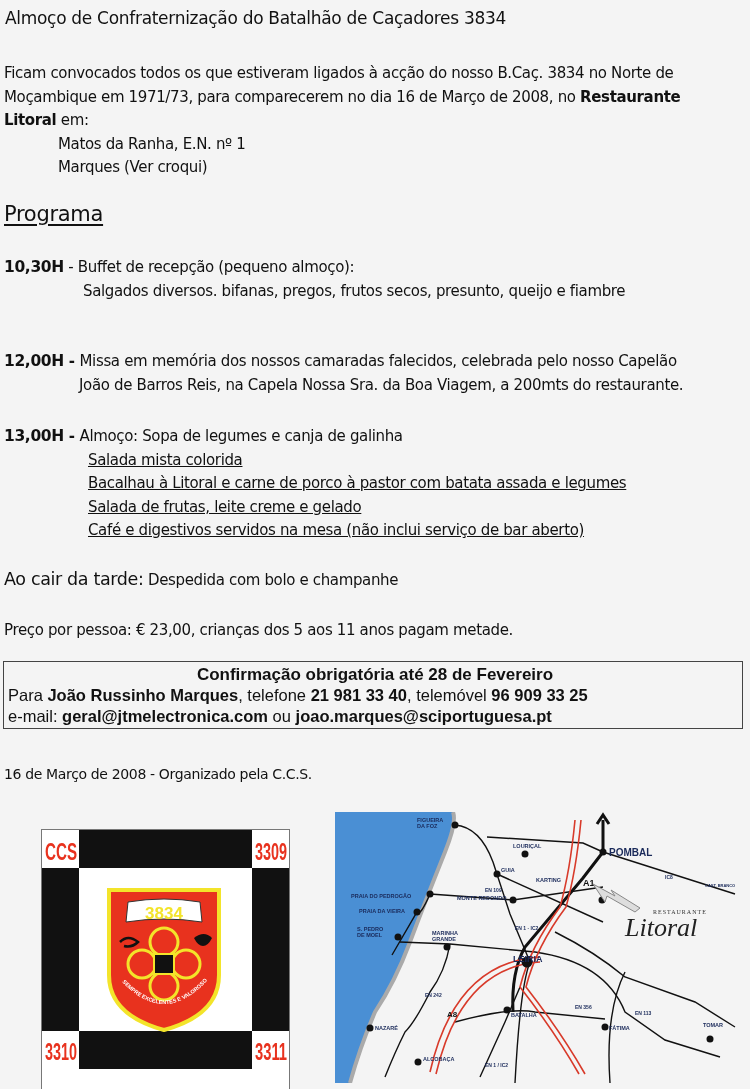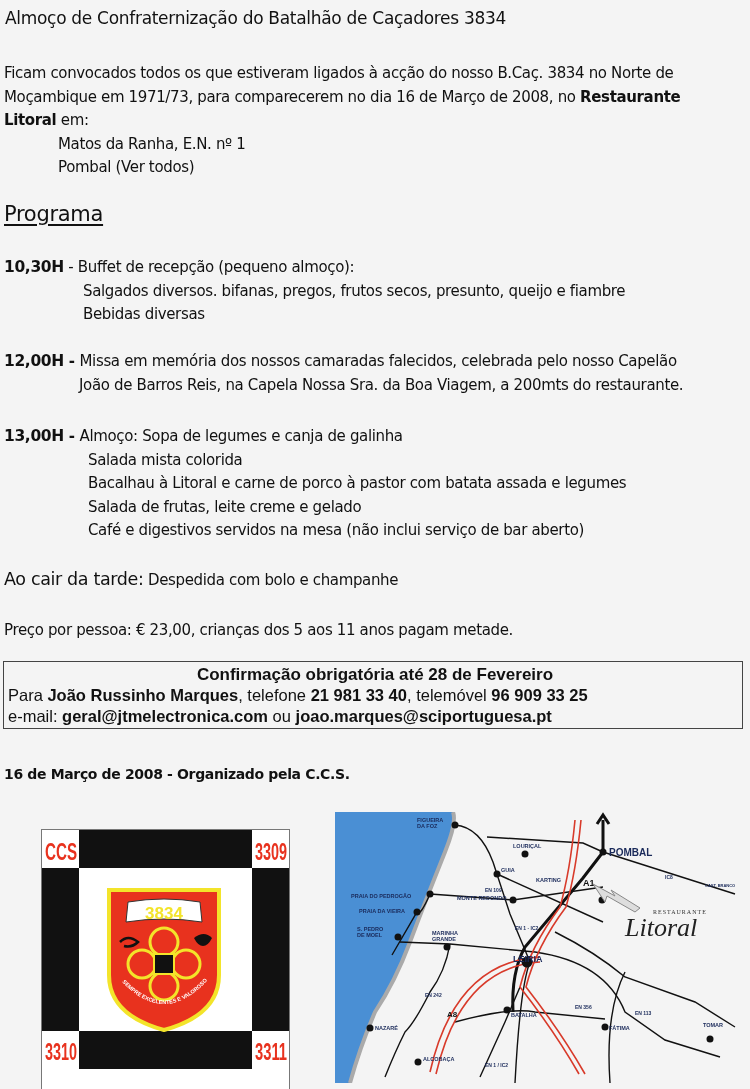--- a/index.html
+++ b/index.html
@@ -17,55 +17,54 @@
   .heading { left:4px; top:202px; font-size:21px; text-decoration:underline; text-underline-offset:3px; letter-spacing:-0.3px;text-align:center; }
   .b { font-weight:bold; }
   .time { font-weight:bold; font-size:15.5px; }
   .s1 { left:4px; top:256px; }
   .s2 { left:4px; top:350px; }
   .s3 { left:4px; top:425px; }
   .s4 { left:4px; top:568px; }
   .s5 { left:4px; top:619px; }
   .ind80 { padding-left:79px; }
   .ind76 { padding-left:75px; }
-  .ind85 { padding-left:84px; }
+  .ind85 { padding-left:84px;text-decoration:underline; }
   .big { font-size:17.5px; }
   .box {
     left:3px; top:661px; width:740px; height:68px;
     border:1px solid #444; box-sizing:border-box;
     font-family:"Liberation Sans", sans-serif; font-size:16.5px; line-height:21px;
     padding:2px 0 0 4px;
   }
   .box .center { text-align:center; font-weight:bold; font-size:17px; }
-  .footer { left:4px; top:763px; font-size:14px;font-weight:bold; }
+  .footer { left:4px; top:763px; font-size:14px; }
 
   
   .emblem { left:41px; top:829px; width:249px; height:288px; border:1px solid #777; background:#fff; box-sizing:border-box; }
   
   .map { left:335px; top:812px; width:381px; height:271px; }
 </style>
 </head>
 <body>
 
 <div class="abs title">Almoço de Confraternização do Batalhão de Caçadores 3834</div>
 
 <div class="abs p intro">
   <div>Ficam convocados todos os que estiveram ligados à acção do nosso B.Caç. 3834 no Norte de</div>
   <div><span>Moçambique em 1971/73, para comparecerem no dia 16 de Março de 2008, no </span><span class="b">Restaurante</span></div>
   <div><span class="b">Litoral</span><span> em:</span></div>
   <div class="indent1">Matos da Ranha, E.N. nº 1</div>
-  <div class="indent1">Pombal (Ver todos)</div>
+  <div class="indent1">Marques (Ver croqui)</div>
 </div>
 
 <div class="abs heading">Programa</div>
 
 <div class="abs p s1">
   <div><span class="time">10,30H</span><span> - </span><span>Buffet de recepção (pequeno almoço):</span></div>
   <div class="ind80">Salgados diversos. bifanas, pregos, frutos secos,  presunto, queijo e fiambre</div>
-  <div class="ind80">Bebidas diversas</div>
 </div>
 
 <div class="abs p s2">
   <div><span class="time">12,00H</span><span class="b"> - </span><span>Missa em memória dos nossos camaradas falecidos, celebrada pelo nosso Capelão</span></div>
   <div class="ind76">João de Barros Reis, na Capela Nossa Sra. da Boa Viagem, a 200mts do restaurante.</div>
 </div>
 
 <div class="abs p s3">
   <div><span class="time">13,00H</span><span class="b"> - </span><span>Almoço: Sopa de legumes e canja de galinha</span></div>
   <div class="ind85">Salada mista colorida</div>

